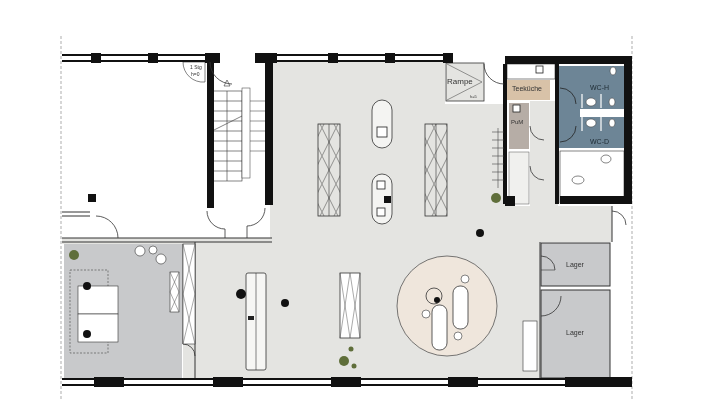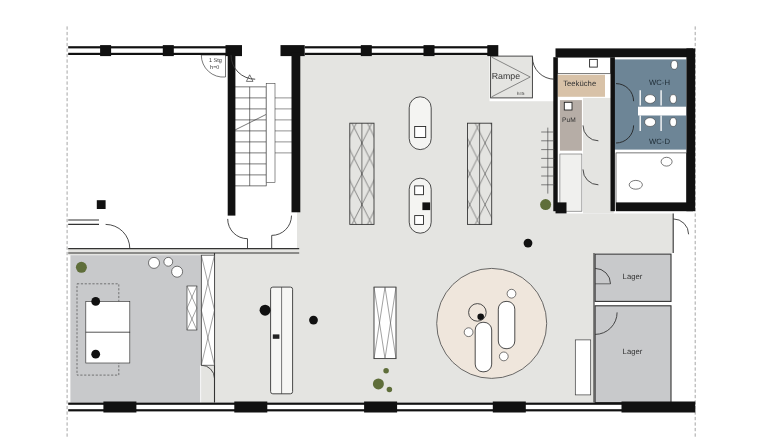--- a/index.html
+++ b/index.html
@@ -1,17 +1,17 @@
 <!DOCTYPE html>
 <html><head>
 <meta charset="utf-8">
 <style>
   html, body { margin:0; padding:0; background:#ffffff; }
   body { width:708px; height:400px; position:relative; overflow:hidden; font-family:"Liberation Sans", sans-serif; }
-  .plan { position:absolute; left:0; top:4px; width:708px; height:296px; }
+  .plan { position:absolute; left:0; top:16px; width:708px; height:296px; }
   .lbl { position:absolute; font-size:7px; color:#333; white-space:nowrap; font-family:"Liberation Sans", sans-serif; }
   .lbl-lg { font-size:8px; }
 </style>
 </head>
 <body>
 
 <div class="plan">
 <svg width="708" height="400" viewBox="0 0 708 400" xmlns="http://www.w3.org/2000/svg">
   <defs>
     <pattern id="xhatch" width="14" height="28" patternUnits="userSpaceOnUse">

